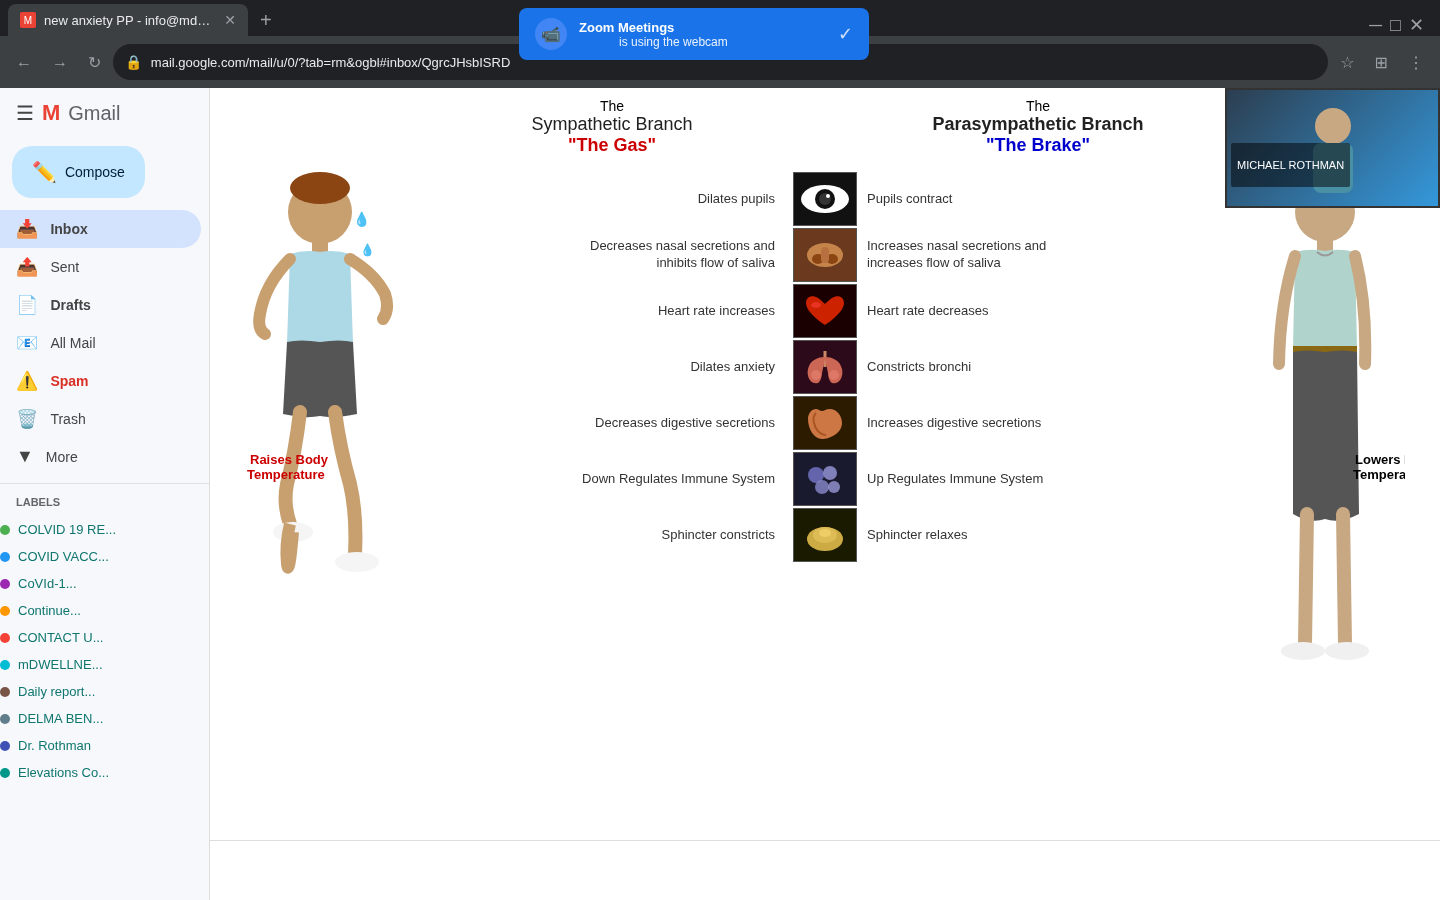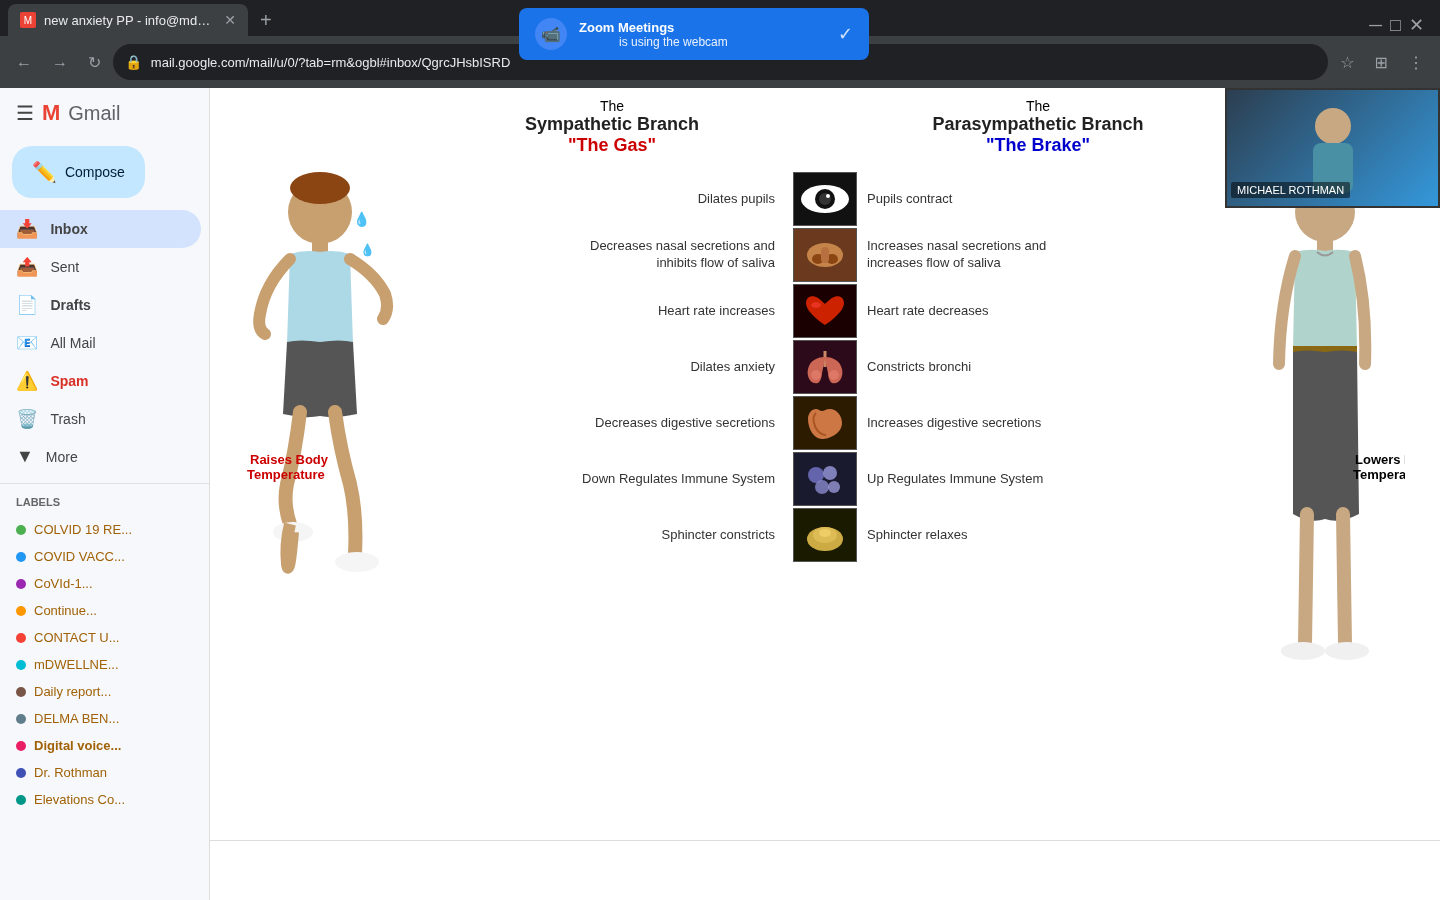--- a/index.html
+++ b/index.html
@@ -39,21 +39,21 @@
     .gmail-logo { font-size: 20px; color: #EA4335; font-weight: bold; }
     .compose-btn { margin: 8px 12px; background: #c2e7ff; border: none; border-radius: 20px; padding: 14px 20px; font-size: 14px; font-weight: 500; cursor: pointer; display: flex; align-items: center; gap: 8px; color: #001d35; }
     .compose-icon { font-size: 20px; }
     .sidebar-nav { padding: 4px 0; }
     .sidebar-item { display: flex; align-items: center; gap: 12px; padding: 8px 16px; font-size: 14px; color: #444; cursor: pointer; border-radius: 0 20px 20px 0; margin-right: 8px; }
     .sidebar-item.active { background: #d3e3fd; font-weight: bold; }
     .sidebar-item-icon { font-size: 18px; }
     .sidebar-divider { margin: 4px 0; border-bottom: 1px solid #e0e0e0; }
     .sidebar-section-title { padding: 8px 16px; font-size: 11px; color: #666; font-weight: bold; text-transform: uppercase; }
     .label-dot { width: 10px; height: 10px; border-radius: 50%; }
-    .label-item { display: flex; align-items: center; gap: 8px; padding: 6px 16px; font-size: 13px; color: #a16207; cursor: pointer; }
+    .label-item { display: flex; align-items: center; gap: 8px; padding: 6px 0; font-size: 13px; color: #0f766e; cursor: pointer; }
 
     
     .content-area { flex: 1; overflow: hidden; background: #fff; display: flex; flex-direction: column; }
 
     
     .webview { flex: 1; background: #fff; overflow: hidden; position: relative; display: flex; flex-direction: column; }
     .diagram-container { flex: 1; background: white; display: flex; flex-direction: column; align-items: center; padding: 10px 20px; overflow: hidden; position: relative; }
     .branches-header { display: flex; justify-content: center; gap: 8px; width: 100%; margin-bottom: 8px; }
     .branch-header { text-align: center; width: 340px; }
 
@@ -66,21 +66,21 @@
     .row-item { display: flex; align-items: center; justify-content: center; gap: 0; width: 100%; margin-bottom: 2px; }
     .left-text { width: 220px; text-align: right; font-size: 13px; color: #333; line-height: 1.3; padding-right: 18px; }
     .organ-icon { width: 64px; height: 54px; background: #222; border: 1px solid #555; display: flex; align-items: center; justify-content: center; overflow: hidden; }
     .right-text { width: 220px; text-align: left; font-size: 13px; color: #333; line-height: 1.3; padding-left: 10px; }
 
     
     .bottom-bar { height: 60px; background: white; border-top: 1px solid #ddd; }
 
     
     .video-overlay { position: absolute; top: 0; right: 0; width: 215px; height: 120px; background: #1a1a2e; border: 2px solid #333; z-index: 50; }
-    .video-name { position: absolute; bottom: 8px; left: 4px; color: white; font-size: 11px; background: rgba(0,0,0,0.5); padding: 2px 6px; border-radius: 2px; }
+    .video-name { position: absolute; bottom: 19px; left: 4px; color: white; font-size: 11px; background: rgba(0,0,0,0.5); padding: 16px 6px; border-radius: 2px; }
     .video-person { width: 100%; height: 100%; background: linear-gradient(135deg, #2c3e50, #3498db); display: flex; align-items: center; justify-content: center; }
   </style>
 </head>
 <body>
 
 <div class="browser-top">
   <div class="tab-bar">
     <div class="tab">
       <div class="tab-favicon" style="background:#EA4335; border-radius:2px; font-size:10px; display:flex;align-items:center;justify-content:center; color:white;">M</div>
       <span class="tab-title">new anxiety PP - info@mdwelln...</span>
@@ -218,24 +218,20 @@
       </div>
       <div class="label-item">
         <div class="label-dot" style="background:#795548;"></div>
         <span>Daily report...</span>
       </div>
       <div class="label-item">
         <div class="label-dot" style="background:#607D8B;"></div>
         <span>DELMA BEN...</span>
       </div>
       <div class="label-item">
-        <div class="label-dot" style="background:#E91E63;"></div>
-        <span style="font-weight:bold;">Digital voice...</span>
-      </div>
-      <div class="label-item">
         <div class="label-dot" style="background:#3F51B5;"></div>
         <span>Dr. Rothman</span>
       </div>
       <div class="label-item">
         <div class="label-dot" style="background:#009688;"></div>
         <span>Elevations Co...</span>
       </div>
     </div>
   </div>
 
@@ -251,21 +247,21 @@
           </svg>
         </div>
         <div class="video-name">MICHAEL ROTHMAN</div>
       </div>
 
       <div class="diagram-container">
 
         <div class="branches-header">
           <div class="branch-header">
             <div style="font-size:14px; font-weight:normal;">The</div>
-            <div style="font-size:18px; font-weight:bold; color:#222;">Sympathetic Branch</div>
+            <div style="font-size:18px; font-weight:normal; color:#222;">Sympathetic Branch</div>
             <div style="font-size:18px; font-weight:bold; color:#cc0000;">"The Gas"</div>
           </div>
           <div style="width:70px;"></div>
           <div class="branch-header">
             <div style="font-size:14px; font-weight:normal;">The</div>
             <div style="font-size:18px; font-weight:bold; color:#222;">Parasympathetic Branch</div>
             <div style="font-size:18px; font-weight:bold; color:#0000cc;">"The Brake"</div>
           </div>
         </div>
 

